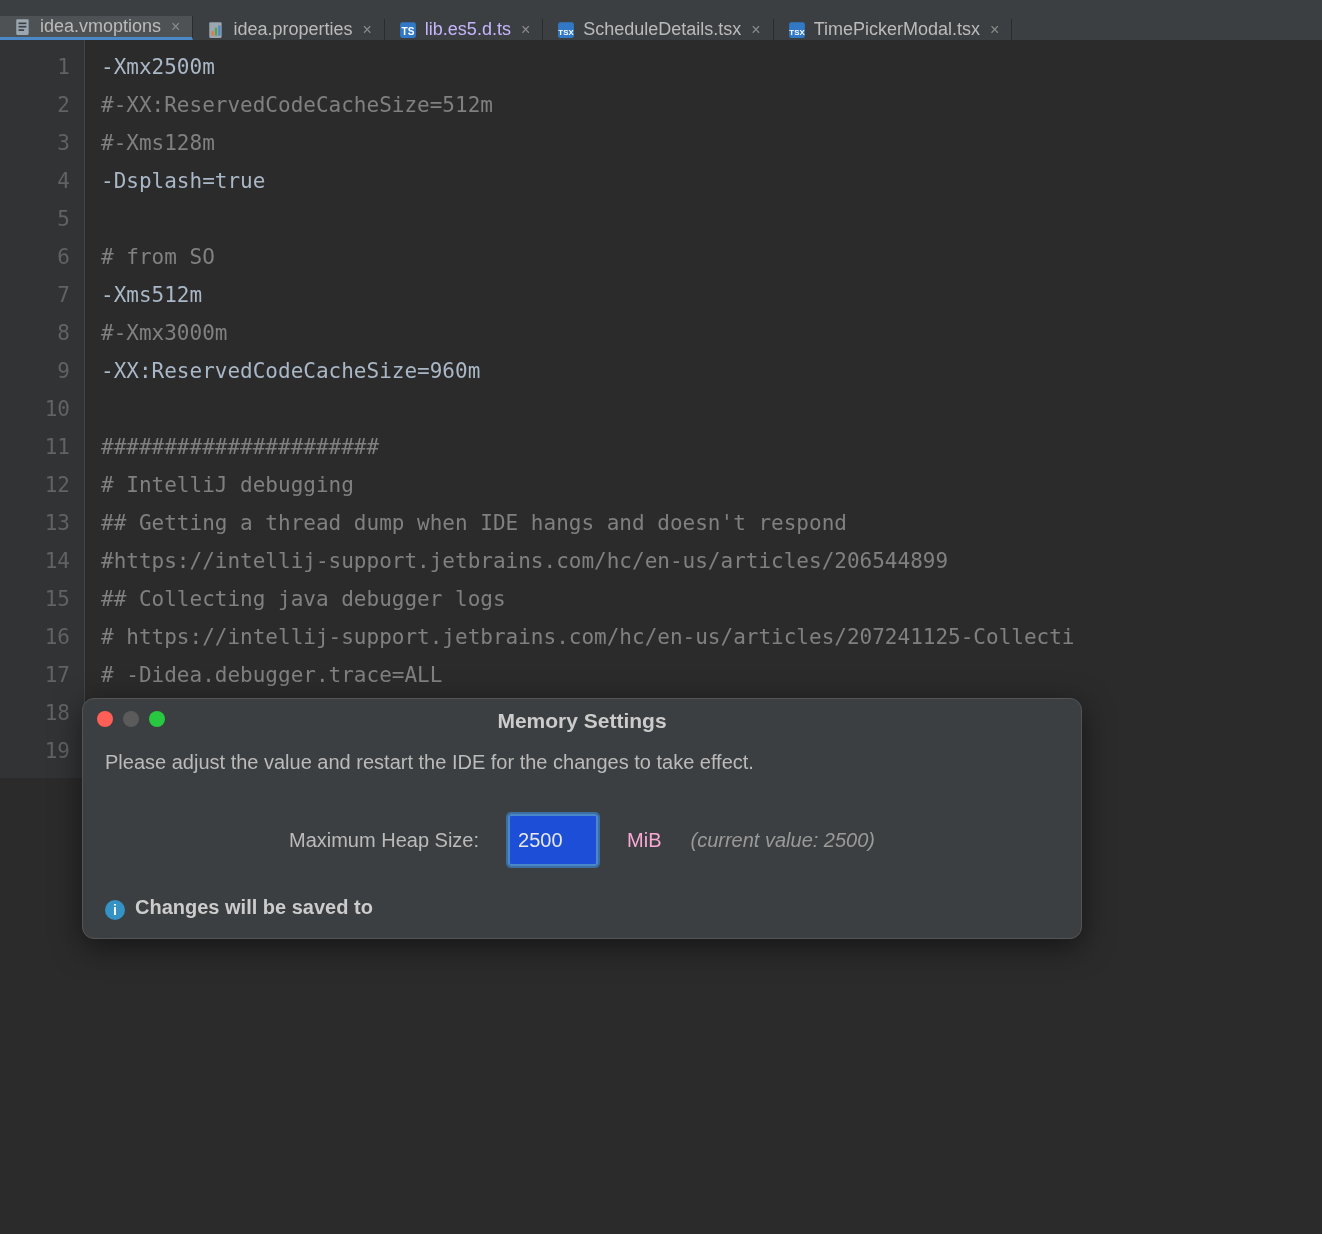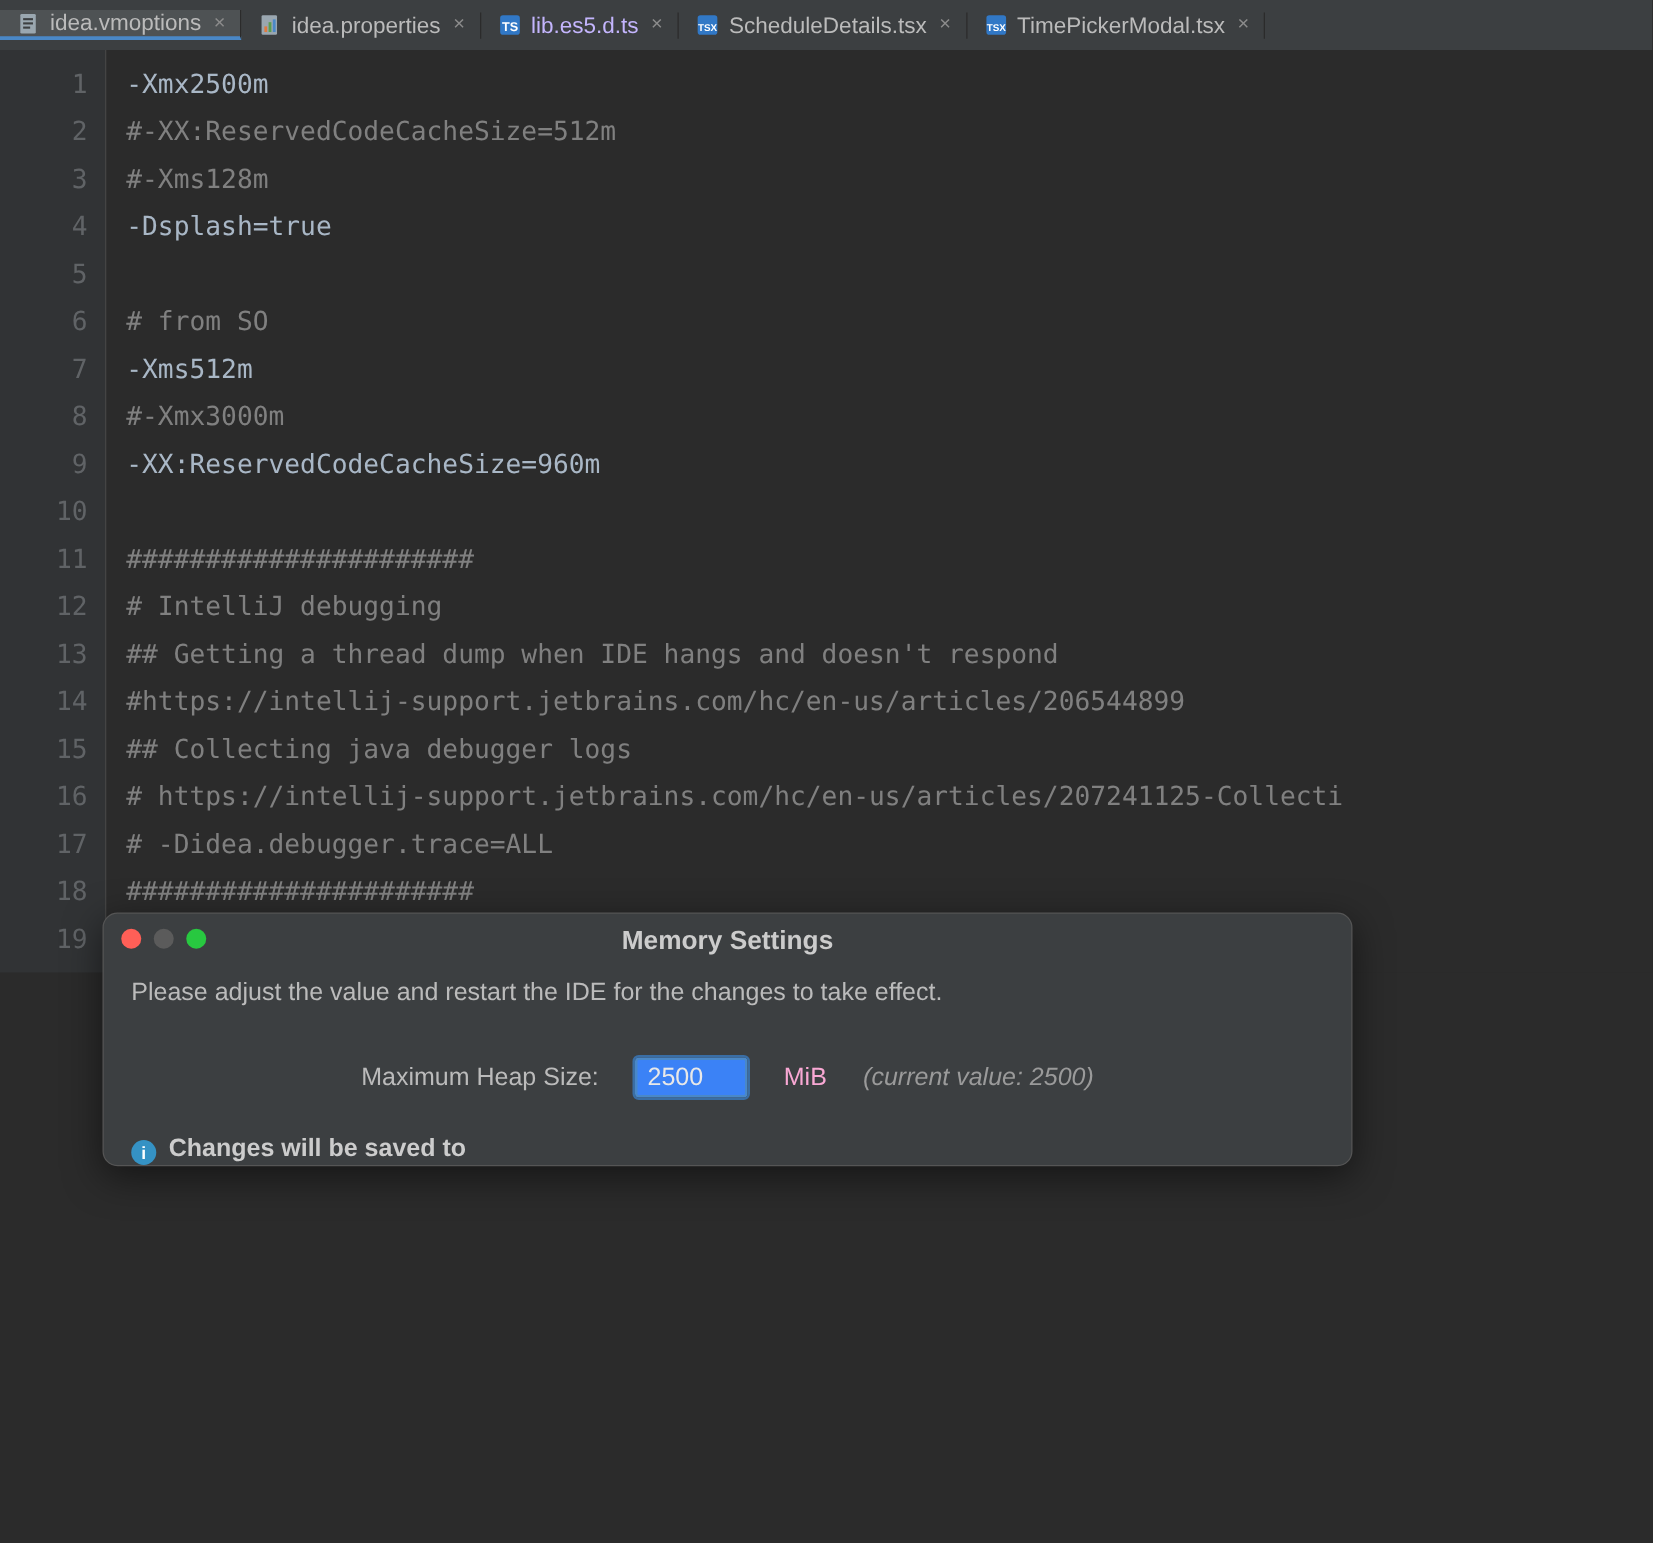--- a/index.html
+++ b/index.html
@@ -10,21 +10,21 @@
     height: 1234px;
     overflow: hidden;
     position: relative;
     color: #bbbbbb;
   }
   
   .tabs {
     display: flex;
     height: 40px;
     background: #3c3f41;
-    align-items: center;
+    align-items: flex-end;
     font-size: 18px;
   }
   .tab {
     display: flex;
     align-items: center;
     padding: 0 10px 0 14px;
     gap: 8px;
     border-right: 1px solid #2b2b2b;
     white-space: nowrap;
     cursor: pointer;
@@ -64,28 +64,29 @@
     color: #a9b7c6;
     white-space: pre;
   }
   .code .line { height: 38px; }
   .comment { color: #808080; }
 
   
   .dialog {
     position: absolute;
     left: 82px;
-    top: 730px;
+    top: 698px;
     width: 1000px;
     background: #3c3f41;
     border: 1px solid #555;
     border-radius: 12px;
     box-shadow: 0 8px 30px rgba(0,0,0,0.5);
     color: #bbbbbb;
     font-size: 20px;
+    padding-bottom: 18px;
   }
   .dialog-header {
     position: relative;
     height: 44px;
     display:flex;
     align-items:center;
     justify-content:center;
   }
   .traffic {
     position: absolute;
@@ -101,22 +102,22 @@
   .tr-grn { background:#28c840; }
   .dialog-title { font-weight:600; color:#cccccc; font-size:21px; }
   .dialog-body { padding: 8px 22px 4px 22px; }
   .intro { margin-bottom: 40px; }
   .heap-row {
     display:flex; align-items:center; justify-content:center;
     gap: 29px; margin-bottom: 26px;
   }
   .heap-row label { color:#bbbbbb; }
   .heap-input {
-    width: 90px; height: 32px;
-    background:#3b82f6;
+    width: 90px; height: 52px;
+    background:#1d4ed8;
     border: 2px solid #4a88c7;
     outline: 2px solid #3a6ea5;
     color:#e8e8e8;
     font-size: 20px;
     padding: 2px 8px;
     border-radius: 3px;
     text-align:left;
   }
   .unit { color:#f9a8d4; }
   .current { font-style: italic; color:#9a9a9a; }

